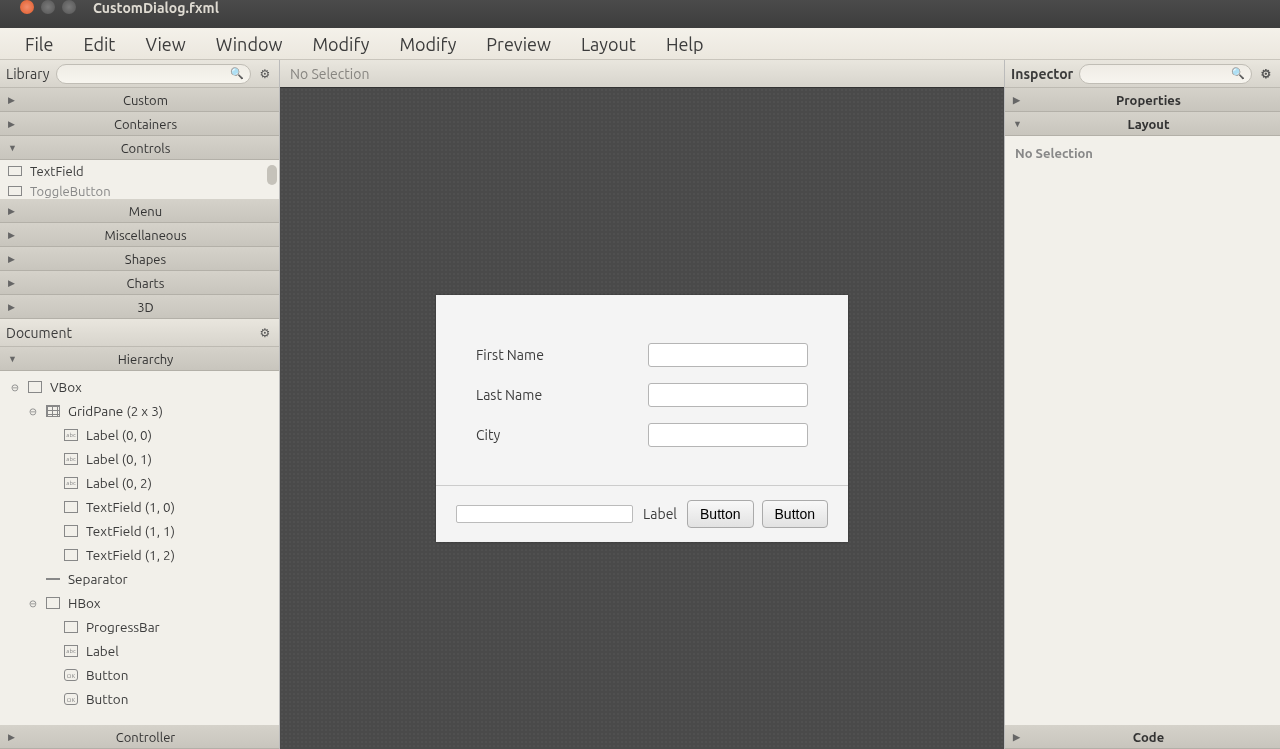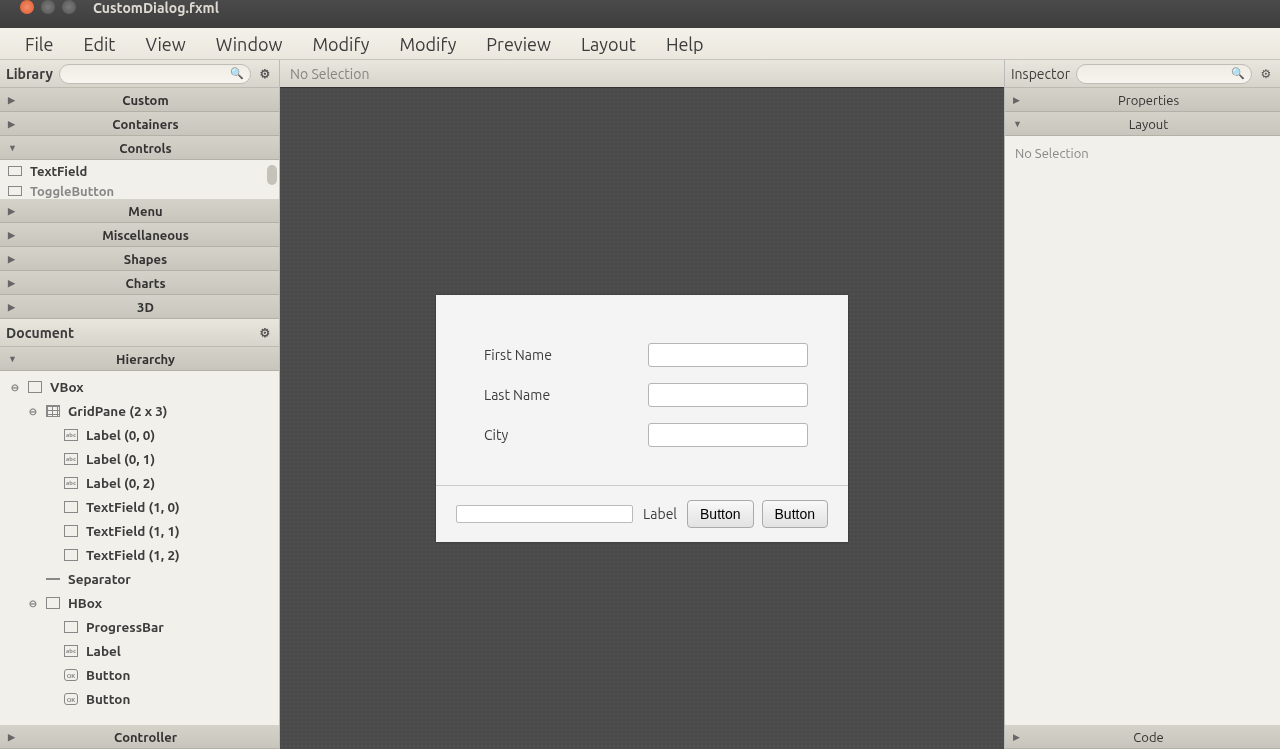--- a/index.html
+++ b/index.html
@@ -11,23 +11,23 @@
 .win-close { background: radial-gradient(#f28d6c,#e05b2a); }
 .win-min, .win-max { background: radial-gradient(#7a7a7a,#555); }
 .titlebar .title { margin-left: 10px; font-size: 14px; }
 
 
 .menubar { height: 32px; background: linear-gradient(#f4f1ea, #ebe7de); border-bottom: 1px solid #c9c5bc; display: flex; align-items: center; padding-left: 10px; }
 .menubar .item { padding: 6px 15px; font-size: 18px; cursor: default; }
 
 
 .main { display: flex; height: 689px; }
-.left-col { width: 280px; display: flex; flex-direction: column; border-right: 1px solid #bbb; font-weight: bold; }
+.left-col { width: 280px; display: flex; flex-direction: column; border-right: 1px solid #bbb; }
 .center-col { flex: 1; display: flex; flex-direction: column; background: #4a4a4a; }
-.right-col { width: 276px; display: flex; flex-direction: column; border-left: 1px solid #bbb; }
+.right-col { width: 276px; display: flex; flex-direction: column; border-left: 1px solid #bbb; font-weight: bold; }
 
 
 .panel-header { height: 28px; background: linear-gradient(#e9e6de,#d7d4cc); border-bottom: 1px solid #bdbab2; display: flex; align-items: center; padding: 0 6px; font-size: 14px; }
 .panel-header .searchbox { flex: 1; height: 20px; border-radius: 10px; border: 1px solid #c0bdb5; background: linear-gradient(#efece5,#f7f5ef); margin: 0 6px; display: flex; align-items: center; justify-content: flex-end; padding-right: 6px; }
 .gear { width: 16px; height: 16px; display: flex; align-items: center; justify-content: center; font-size: 12px; color: #555; }
 .mag { color: #777; font-size: 11px; }
 
 
 .section { height: 24px; background: linear-gradient(#d5d2ca,#c8c5bd); border-bottom: 1px solid #b3b0a8; display: flex; align-items: center; padding: 0 8px; font-size: 13px; color: #333; }
 .section .arrow { width: 12px; color: #666; font-size: 9px; }
@@ -52,21 +52,21 @@
 .icon-label { border:1px solid #888; font-size:6px; line-height:8px; text-align:center; color:#888; }
 .icon-tf { border:1px solid #888; }
 .icon-sep { width:14px; border-top:2px solid #888; height:0; }
 .icon-hbox { border:1px solid #888; display:flex;} .icon-hbox span{flex:1;border-left:1px solid #888;}
 .icon-ok { border:1px solid #888; border-radius:3px; font-size:6px; text-align:center; line-height:9px; color:#888;}
 
 
 .sel-bar { height: 28px; background: linear-gradient(#e9e6de,#d7d4cc); border-bottom: 1px solid #333; color: #878580; display:flex; align-items:center; padding-left:10px; font-size:14px;}
 .canvas { flex:1; background: #4a4a4a; background-image: radial-gradient(rgba(255,255,255,0.03) 1px, transparent 1px); background-size: 4px 4px; display:flex; align-items:center; justify-content:center; }
 .dialog { width: 412px; background: #f4f4f4; box-shadow: 0 0 2px rgba(0,0,0,0.4); }
-.form { padding: 40px 40px 30px 40px; margin-left: 8px; }
+.form { padding: 40px 40px 30px 40px; }
 .form-row { display:flex; align-items:center; height:40px; }
 .form-row label { width: 172px; font-size: 14px; }
 .form-row input { width: 160px; height: 24px; border: 1px solid #b5b5b5; border-radius: 3px; background: #fff; }
 .dlg-sep { border-top:1px solid #ccc; }
 .btnbar { height: 56px; display:flex; align-items:center; padding: 0 20px; gap:8px; }
 .btnbar .prog { width: 198px; height: 18px; border:1px solid #bbb; border-radius:2px; background:#fff; }
 .btnbar .lbl { font-size:14px; margin: 0 2px; }
 .btnbar button { height: 28px; padding: 0 12px; border:1px solid #aaa; border-radius:4px; background: linear-gradient(#f8f8f8,#e2e2e2); font-size:14px; cursor:default;}
 
 

